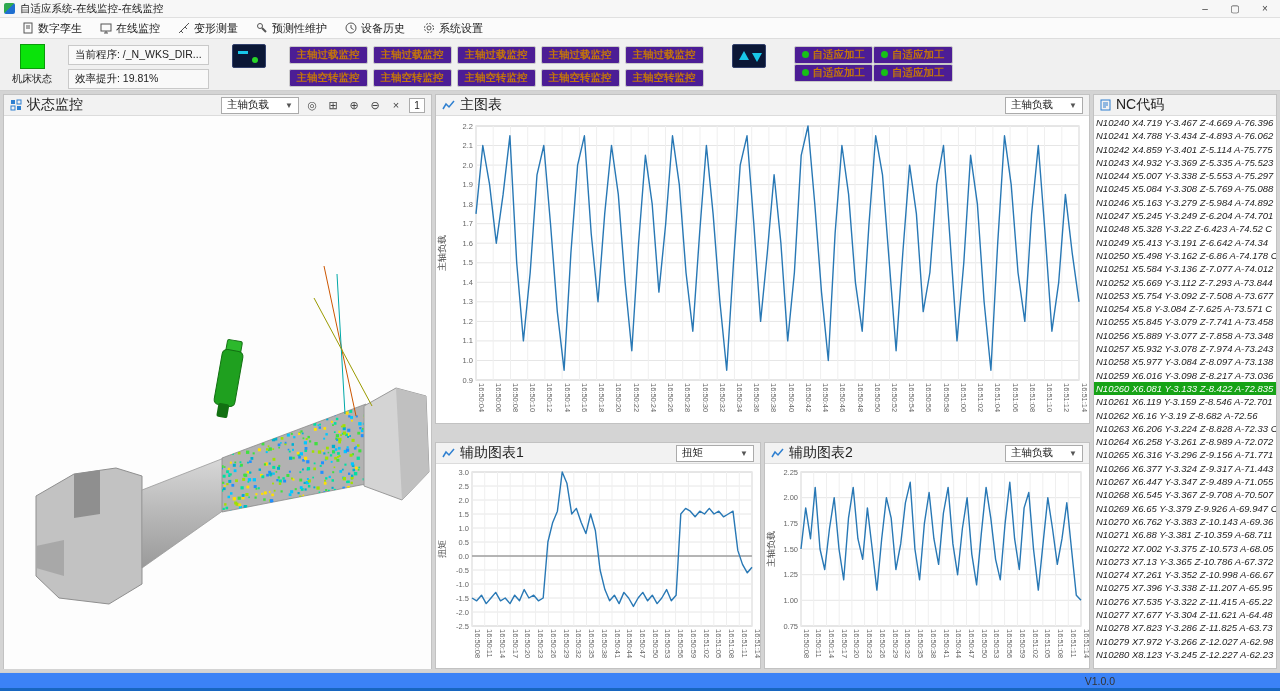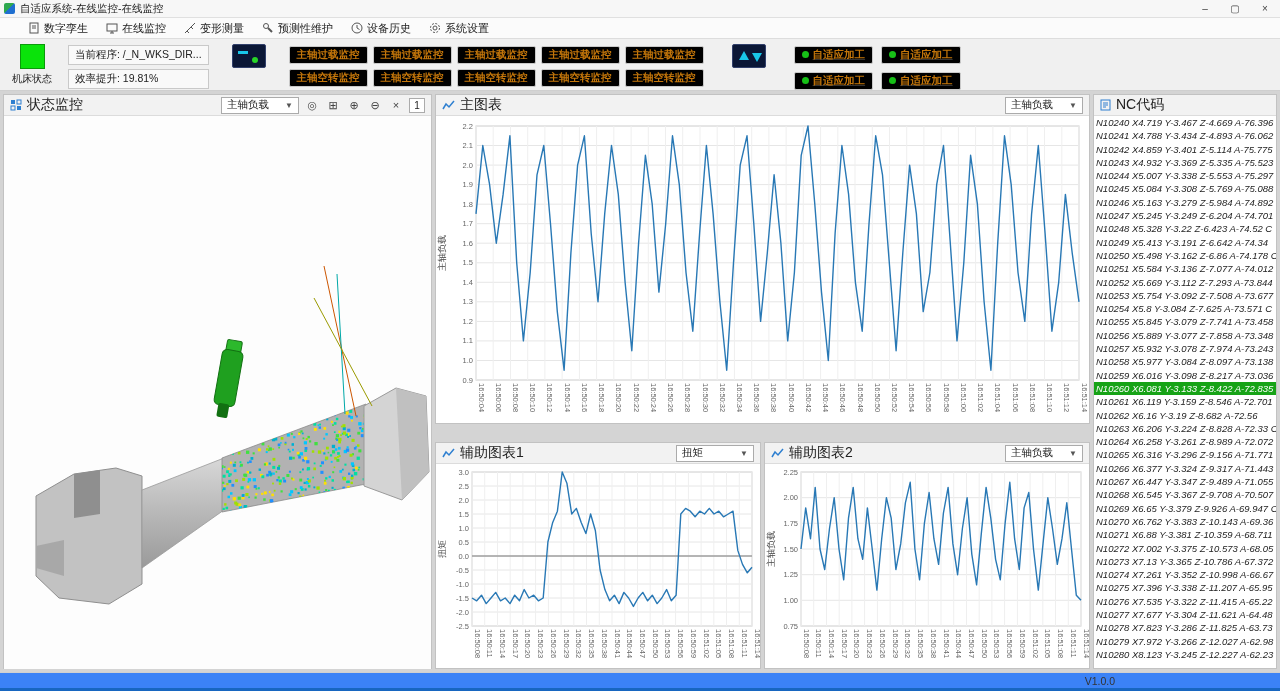--- a/index.html
+++ b/index.html
@@ -8,42 +8,42 @@
   .window { display:flex; flex-direction:column; height:691px; }
 
   
   .titlebar { height:18px; background:#f7f7f7; display:flex; align-items:center; padding-left:4px; border-bottom:1px solid #e0e0e0; }
   .app-icon { width:11px; height:11px; margin-right:5px; background:linear-gradient(135deg,#2fa84f 0 50%,#1f6fd0 50% 100%); border-radius:2px; }
   .titlebar-text { font-size:10.5px; color:#222; }
   .win-controls { margin-left:auto; display:flex; height:100%; }
   .win-btn { width:30px; display:flex; align-items:center; justify-content:center; font-size:10px; color:#444; cursor:default; }
 
   
-  .menubar { height:21px; background:#fbfbfb; border-bottom:1px solid #dddddd; display:flex; align-items:center; gap:2px; padding:0 20px; }
+  .menubar { height:21px; background:#fbfbfb; border-bottom:1px solid #dddddd; display:flex; align-items:center; gap:2px; padding:0 14px; }
   .menu-item { display:flex; align-items:center; gap:4px; padding:2px 8px; font-size:11px; color:#222; border-radius:2px; }
   .menu-icon svg { display:block; }
 
   
   .toolbar { height:52px; background:#f0f0f0; border-bottom:1px solid #cfcfcf; display:flex; align-items:flex-start; gap:10px; padding:3px 6px; }
   .machine-status { display:flex; flex-direction:column; align-items:center; width:52px; }
   .status-square { width:25px; height:25px; background:#0ae30a; border:1px solid #0a9a0a; margin-top:2px; }
   .status-caption { font-size:10px; margin-top:3px; color:#222; }
   .prog-box { display:flex; flex-direction:column; gap:4px; margin-top:3px; }
   .info-chip { background:#f9f9f9; border:1px solid #c9c9c9; padding:2px 6px; font-size:10.5px; color:#222; white-space:nowrap; }
   .module-block { display:flex; flex-direction:column; align-items:center; margin-top:2px;gap:36px; }
   .module-icon { width:34px; height:24px; background:#0b1736; border:1px solid #32406b; border-radius:2px; position:relative; }
   .module-icon .px1 { position:absolute; left:5px; top:6px; width:10px; height:3px; background:#19c6e8; }
   .module-icon .px2 { position:absolute; left:19px; top:12px; width:6px; height:6px; background:#27d427; border-radius:50%; }
   .module-icon .tri1 { position:absolute; left:6px; top:6px; width:0; height:0; border-left:5px solid transparent; border-right:5px solid transparent; border-bottom:9px solid #19c6e8; }
   .module-icon .tri2 { position:absolute; left:19px; top:8px; width:0; height:0; border-left:5px solid transparent; border-right:5px solid transparent; border-top:9px solid #19c6e8; }
   .module-caption { font-size:10px; margin-top:2px; color:#222; white-space:nowrap; }
   .btn-grid { display:flex; flex-direction:column; gap:5px; margin-top:4px; }
   .btn-row { display:flex; gap:5px; }
-  .tb-btn { background:#000000; border:1px solid #c9c9c9; border-radius:2px; padding:1px 7px; font-size:10.5px; font-weight:bold; color:#c4760a; white-space:nowrap; cursor:default; }
-  .adaptive-grid { display:grid; grid-template-columns:auto auto; gap:8px; margin-top:4px;text-decoration:underline; }
+  .tb-btn { background:#4c1d95; border:1px solid #c9c9c9; border-radius:2px; padding:1px 7px; font-size:10.5px; font-weight:bold; color:#c4760a; white-space:nowrap; cursor:default; }
+  .adaptive-grid { display:grid; grid-template-columns:auto auto; gap:0; margin-top:4px; }
   .dot { display:inline-block; width:7px; height:7px; border-radius:50%; background:#17c017; margin-right:4px; }
 
   
   .content { flex:1; display:grid; grid-template-columns:429px 1fr 184px; gap:3px; padding:3px; background:#d4d4d4; min-height:0; }
   .panel { background:#ffffff; border:1px solid #c2c2c2; display:flex; flex-direction:column; min-height:0; min-width:0; }
   .panel-header { height:21px; background:#f2f2f2; border-bottom:1px solid #dcdcdc; display:flex; align-items:center; gap:5px; padding:0 6px; flex:none; }
   .panel-title { font-size:14px; color:#222; white-space:nowrap; }
   .hdr-icon svg { display:block; }
   .spacer { flex:1; }
   .dropdown { display:flex; align-items:center; gap:8px; background:#ffffff; border:1px solid #ababab; height:17px; padding:0 5px; font-size:10.5px; color:#222; min-width:78px; justify-content:space-between; cursor:default; }

